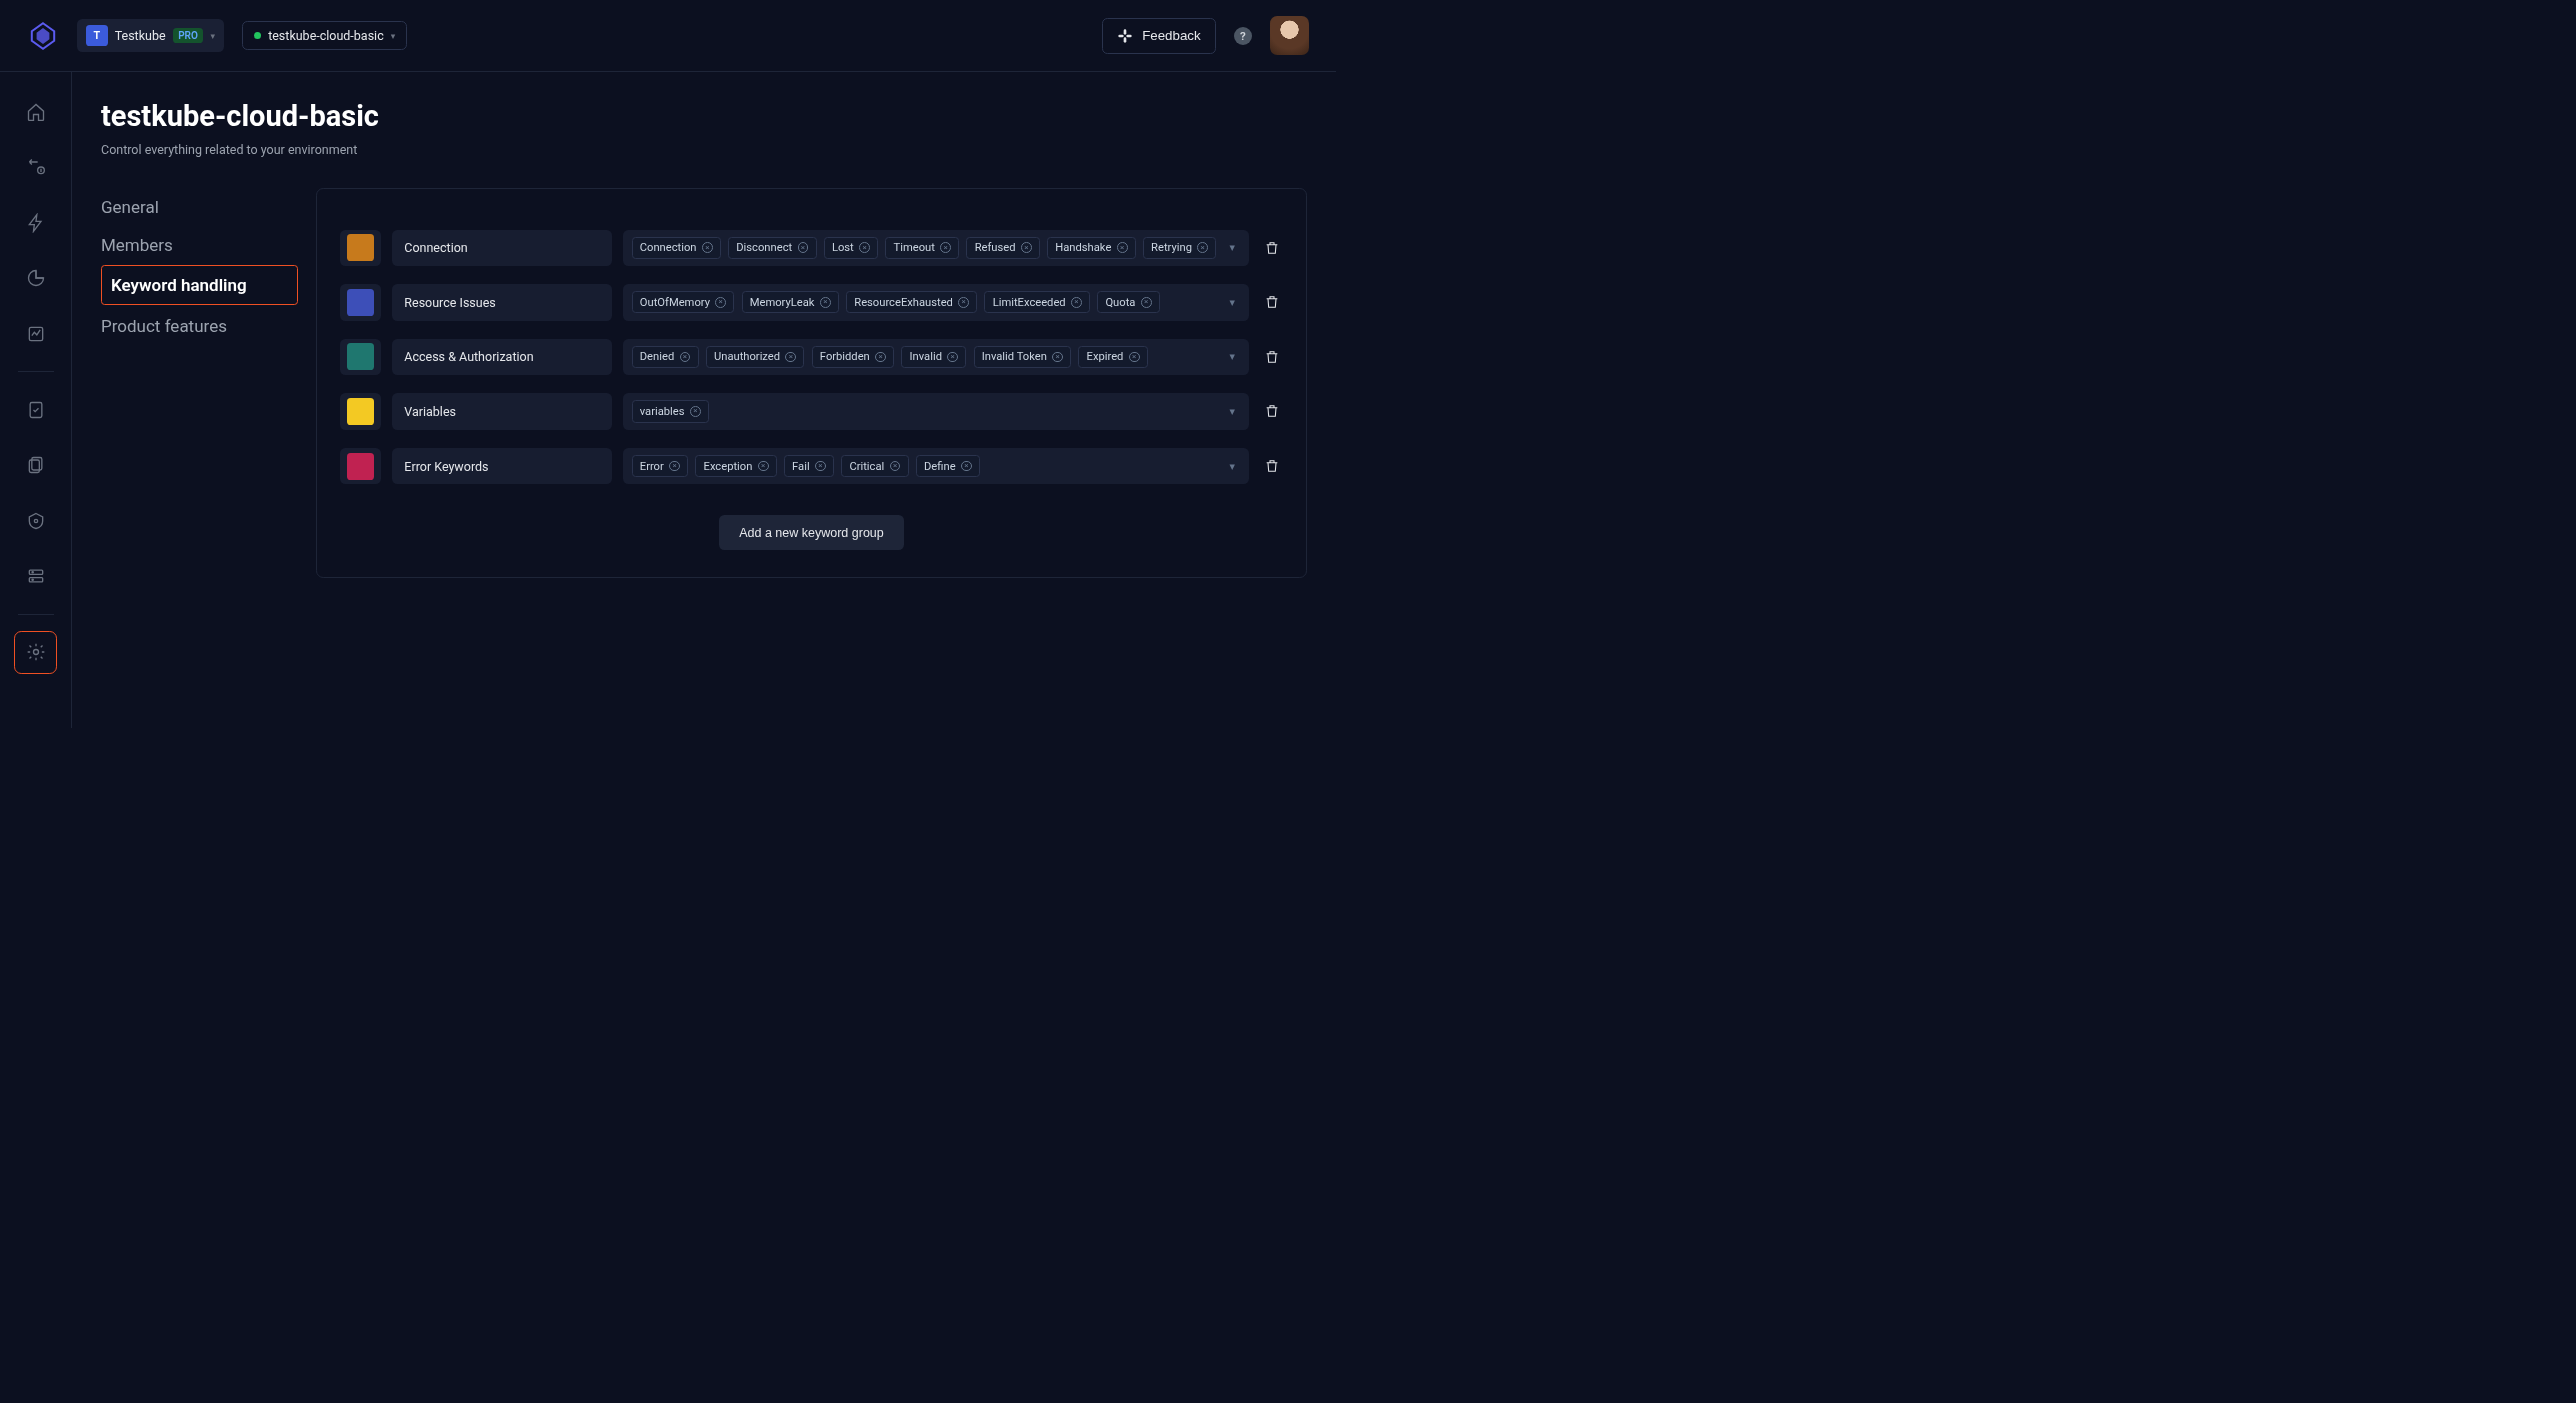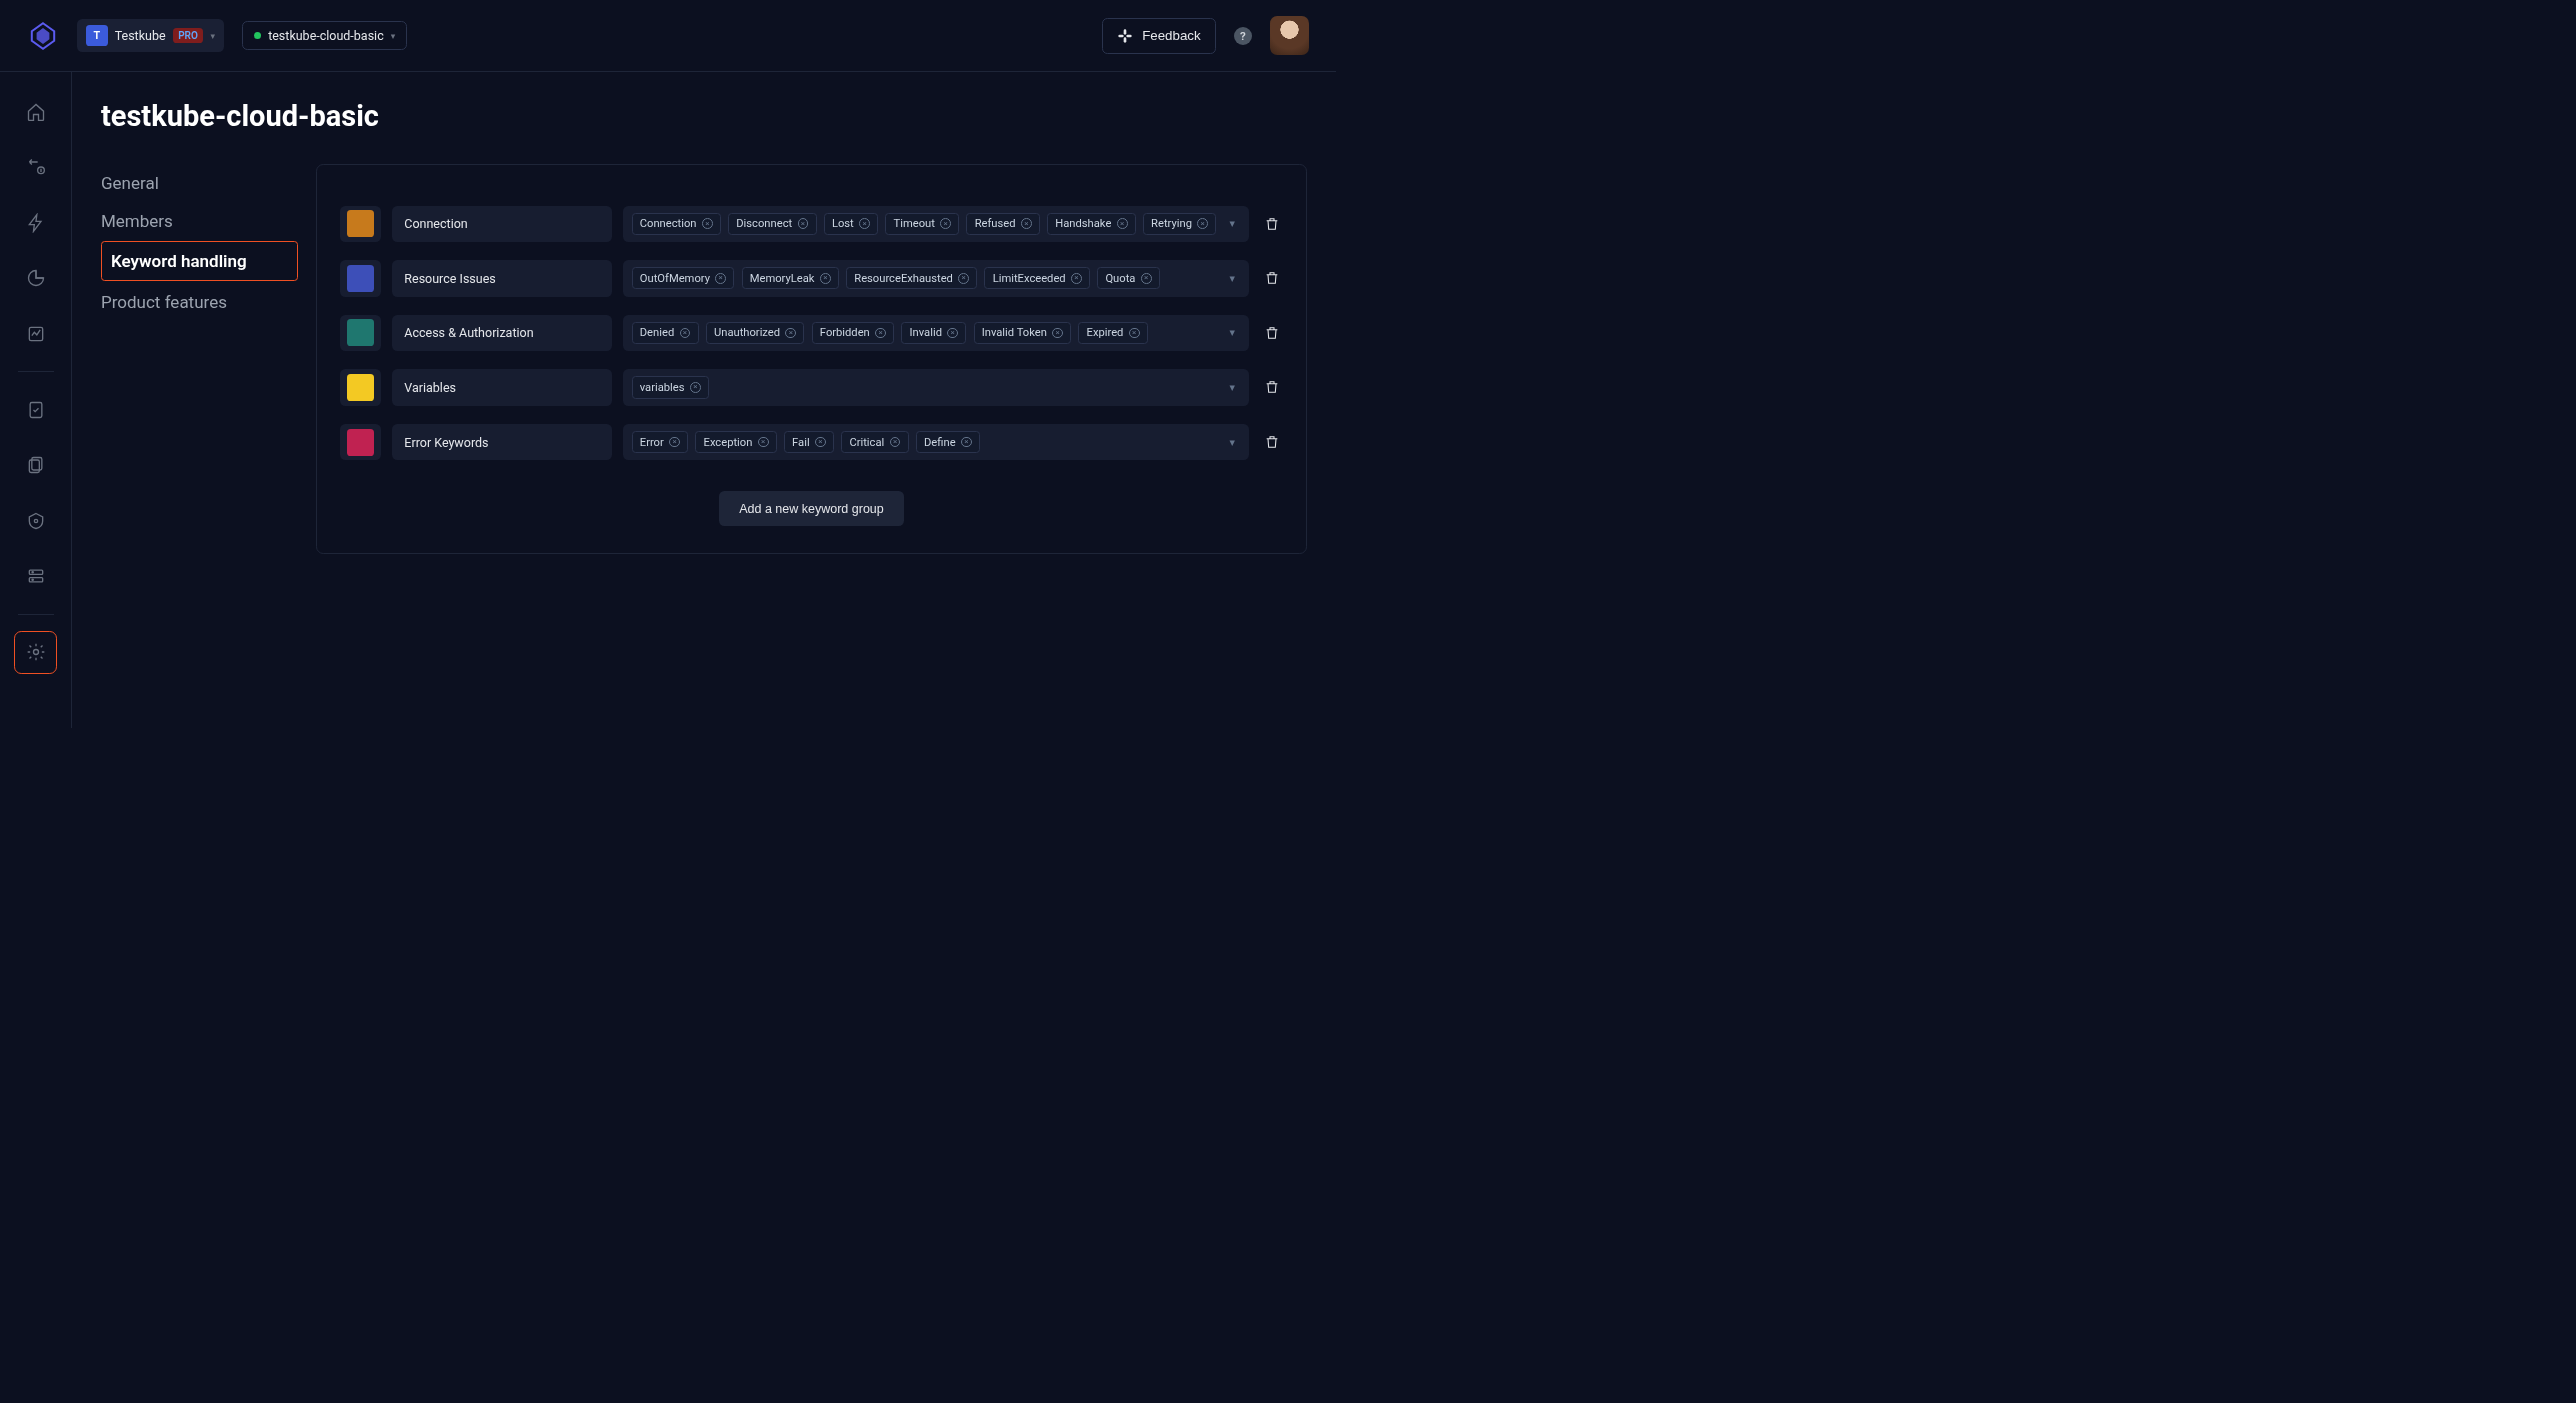--- a/index.html
+++ b/index.html
@@ -26,21 +26,21 @@
 .org-pill {
   display: flex; align-items: center; gap: 7.2px;
   background: #1a2034; border-radius: 5.4px; padding: 5.4px 9px;
 }
 .org-pill .org-avatar {
   width: 21.5px; height: 21.5px; background: #3b5bdb; border-radius: 3.6px;
   display: flex; align-items: center; justify-content: center;
   font-weight: 600; font-size: 10.8px; color: #fff;
 }
 .org-pill .plan {
-  background: #7f1d1d; color: #60a5fa; font-size: 10px;
+  background: #14532d; color: #60a5fa; font-size: 10px;
   padding: 1.8px 5.4px; border-radius: 3.6px; font-weight: 600;
 }
 .org-pill .chev, .env-pill .chev { color: #6b7280; font-size: 9px; }
 .env-pill {
   display: flex; align-items: center; gap: 7.2px;
   border: 0.9px solid #2a334d; border-radius: 5.4px; padding: 6.3px 10.8px;
 }
 .env-pill .dot { width: 7.2px; height: 7.2px; border-radius: 50%; background: #22c55e; }
 .topbar-spacer { flex: 1; }
 .feedback-btn {
@@ -245,20 +245,21 @@
     <div class="side-icon highlighted">
         <svg viewBox="0 0 24 24">
           <circle cx="12" cy="12" r="3"></circle>
           <path d="M12 2v3M12 19v3M4.2 4.2l2.1 2.1M17.7 17.7l2.1 2.1M2 12h3M19 12h3M4.2 19.8l2.1-2.1M17.7 6.3l2.1-2.1"></path>
         </svg>
       </div>
   </div>
 
   <div class="main">
     <h1 class="page-title">testkube-cloud-basic</h1>
+    <p class="page-sub">Control everything related to your environment</p>
 
     <div class="content-row">
       <div class="settings-nav">
         <div class="settings-nav-item">General</div>
         <div class="settings-nav-item">Members</div>
         <div class="settings-nav-item active highlighted">Keyword handling</div>
         <div class="settings-nav-item">Product features</div>
       </div>
 
       <div class="panel">

